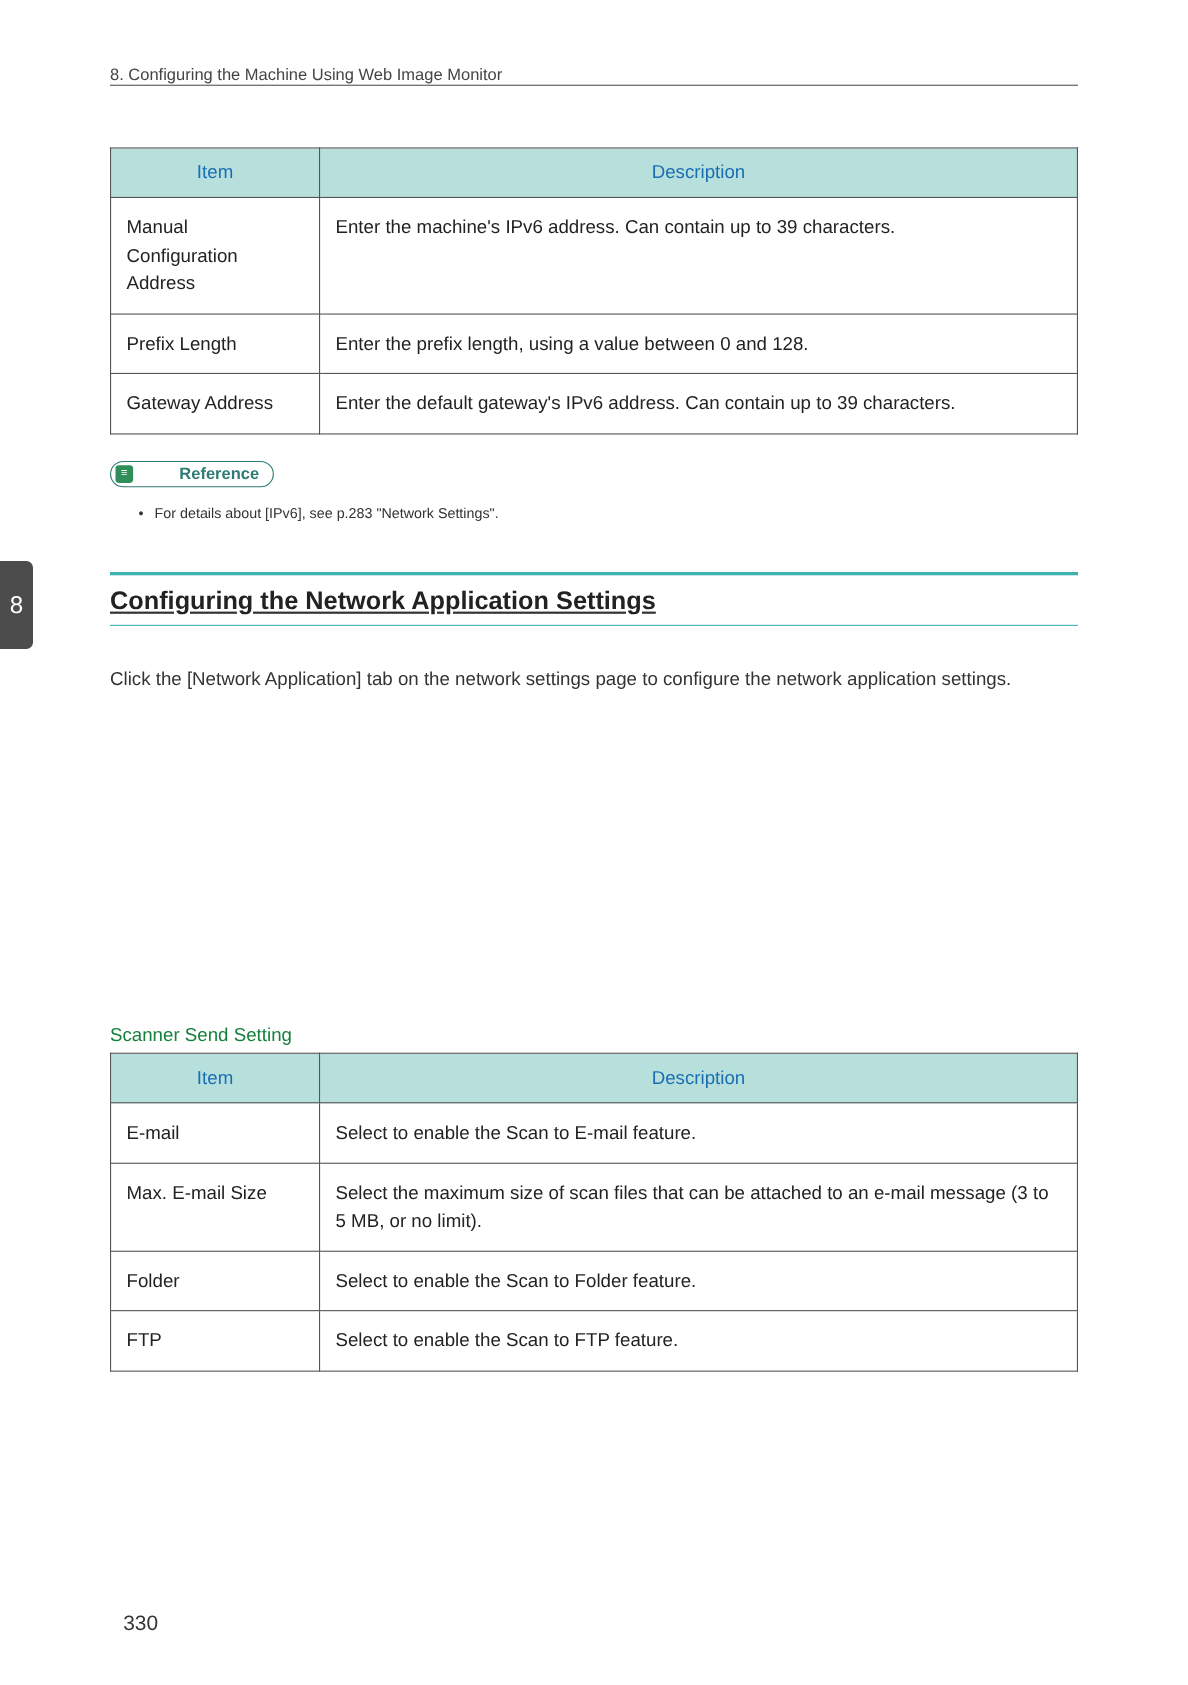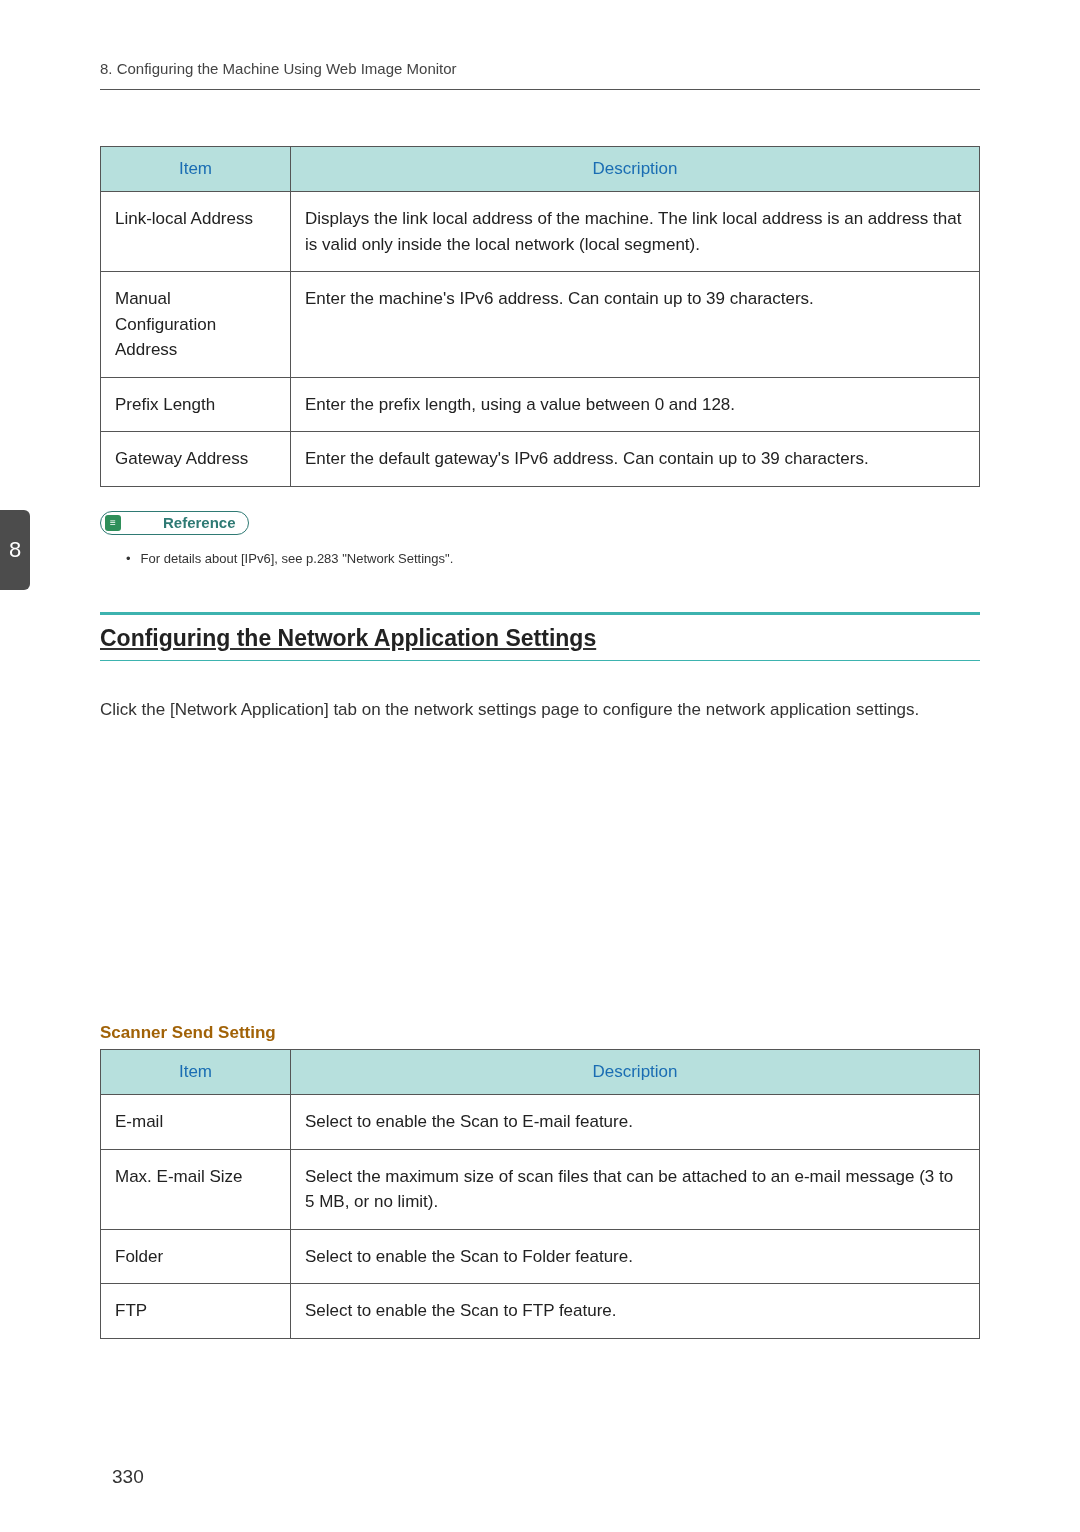--- a/index.html
+++ b/index.html
@@ -8,21 +8,21 @@
     width: 1080px;
     height: 1532px;
     font-family: Arial, Helvetica, sans-serif;
     color: #333;
     position: relative;
     padding: 60px 100px 40px 100px;
   }
   .chapter-header {
     font-size: 15px;
     color: #444;
-    margin-bottom: 12px;
+    margin-bottom: 0;
   }
   .header-rule {
     border: none;
     border-top: 1px solid #555;
     margin-bottom: 56px;
   }
   table.content-table {
     width: 100%;
     border-collapse: collapse;
     font-size: 17px;
@@ -97,22 +97,22 @@
     border: none;
     border-top: 1px solid #3db3af;
   }
   .body-text {
     font-size: 17px;
     line-height: 1.55;
     margin-bottom: 300px;
   }
   .subheading {
     font-size: 17px;
-    font-weight: bold;
-    color: #a16207;
+    font-weight: normal;
+    color: #15803d;
     margin-bottom: 6px;
   }
   .page-number {
     position: absolute;
     left: 112px;
     bottom: 44px;
     font-size: 19px;
     margin-top: 40px;
   }
   .side-tab {
@@ -142,24 +142,20 @@
 
 <table class="content-table">
   <thead>
     <tr>
       <th class="col-item">Item</th>
       <th>Description</th>
     </tr>
   </thead>
   <tbody>
     <tr>
-      <td>Link-local Address</td>
-      <td>Displays the link local address of the machine. The link local address is an address that is valid only inside the local network (local segment).</td>
-    </tr>
-    <tr>
       <td>Manual Configuration Address</td>
       <td>Enter the machine's IPv6 address. Can contain up to 39 characters.</td>
     </tr>
     <tr>
       <td>Prefix Length</td>
       <td>Enter the prefix length, using a value between 0 and 128.</td>
     </tr>
     <tr>
       <td>Gateway Address</td>
       <td>Enter the default gateway's IPv6 address. Can contain up to 39 characters.</td>

